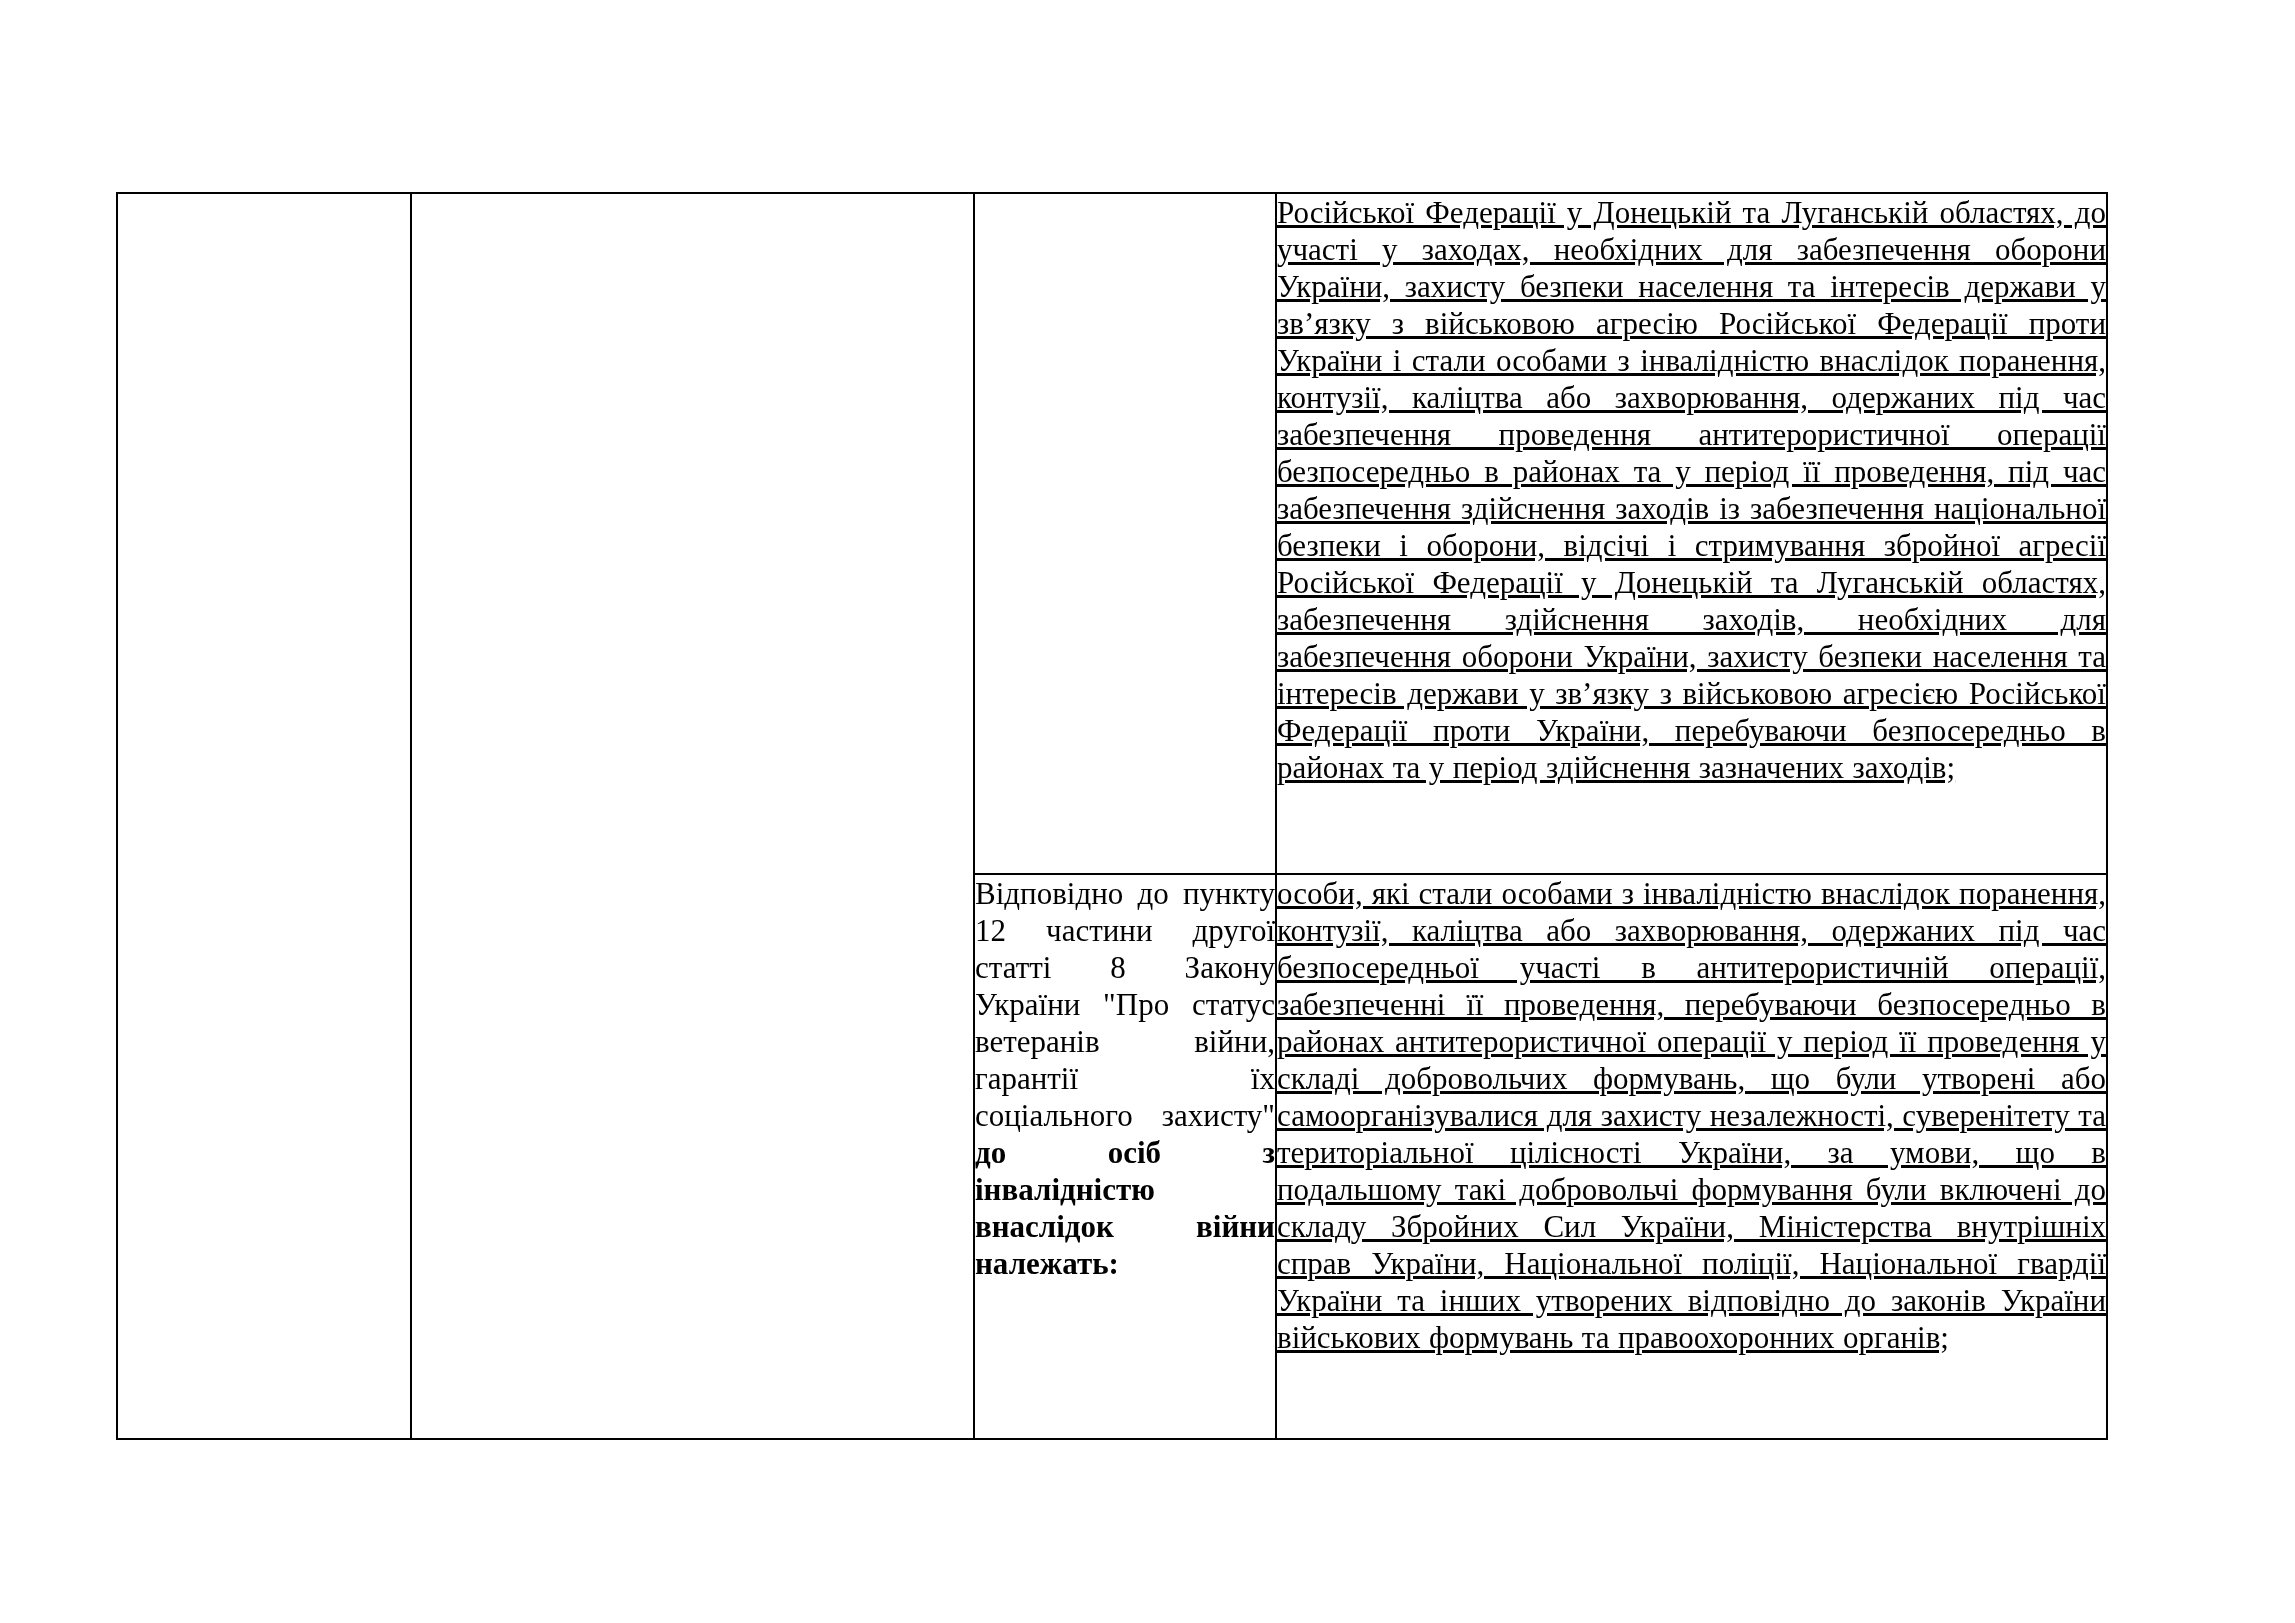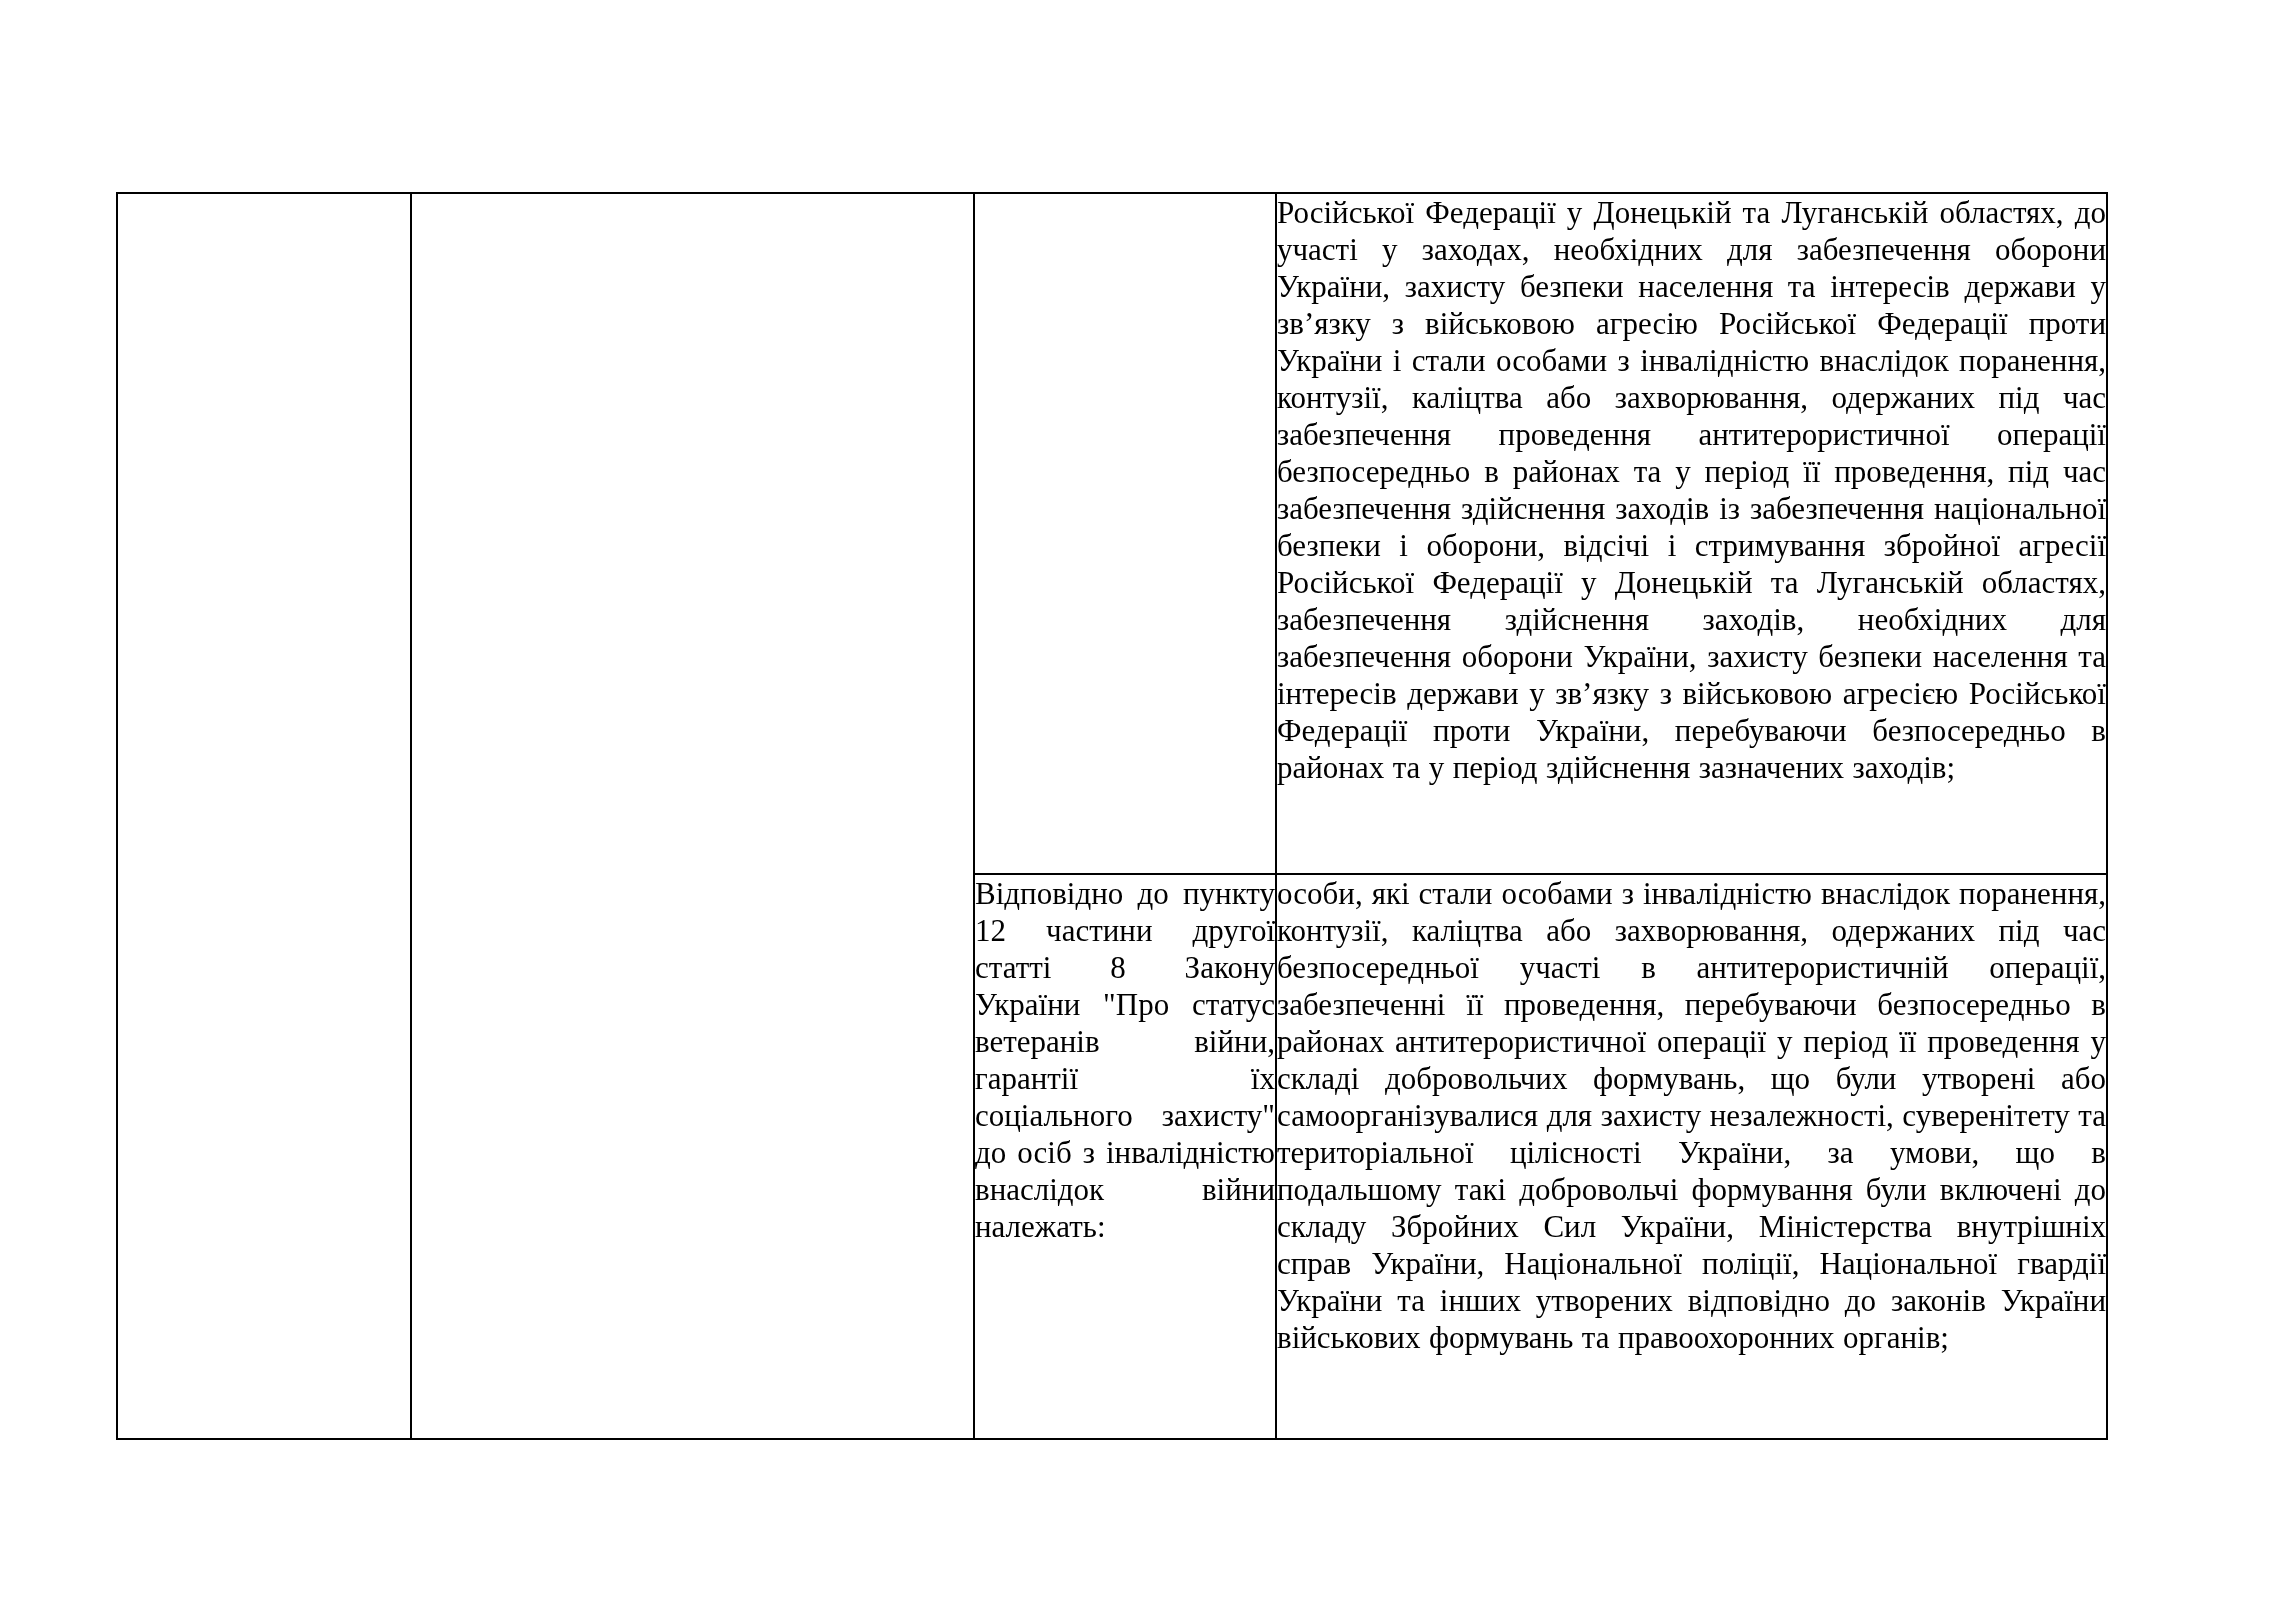--- a/index.html
+++ b/index.html
@@ -37,31 +37,32 @@
   }
   
   tr.row2 td {
     border-top-width: 2.6px;
   }
   td.cell-c3-r2 {
     padding: 6.5px 11.8px 6.5px 10.5px;
   }
   td.cell-c4 {
     padding: 5.9px 13px 6.5px 10.5px;
+    text-decoration: underline;
   }
   .doc-par {
     margin: 0;
     font-size: 31px;
     line-height: 37px;
     text-align: justify;
     word-spacing: 0.7px;
     color: #000000;
   }
   .bold-run {
-    font-weight: normal;
+    font-weight: bold;
   }
 </style>
 </head>
 <body>
 
 <div class="page">
   <table class="doc-table">
     <colgroup>
       <col style="width:294px">
       <col style="width:563px">

